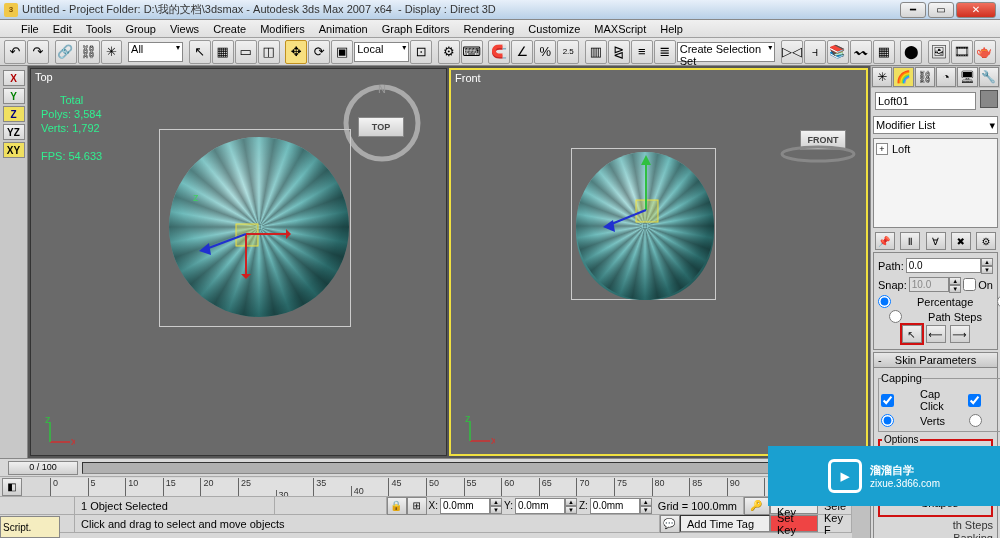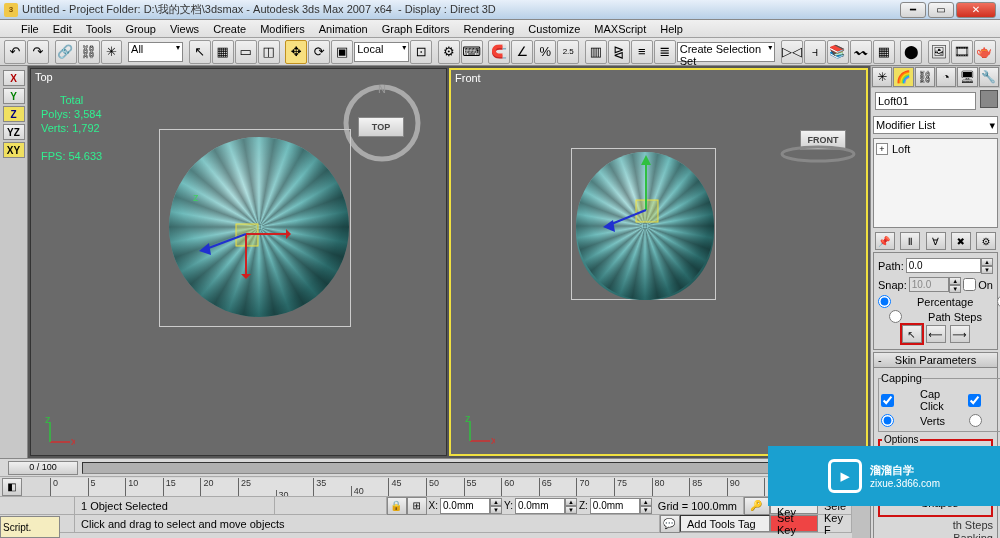--- a/index.html
+++ b/index.html
@@ -445,21 +445,21 @@
       </div>
     <div class="cell">Grid = 100.0mm</div>
     <div class="sbtn" style="width:26px">🔑</div>
     <div class="cell" style="width:48px;background:#e8e8e8;border:1px solid #888">Auto Key</div>
     <div class="cell" style="width:34px">Sele</div>
   </div>
   <div class="statrow">
     <div class="cell" style="width:75px"></div>
     <div class="cell" style="flex:1">Click and drag to select and move objects</div>
     <div class="sbtn">💬</div>
-    <div class="cell" style="width:90px;border:1px inset #888;background:#eee">Add Tools Tag</div>
+    <div class="cell" style="width:90px;border:1px inset #888;background:#eee">Add Time Tag</div>
     <div class="cell" style="width:48px;background:#ef4444;border:1px solid #888">Set Key</div>
     <div class="cell" style="width:34px">Key F</div>
   </div>
 </div>
 
 <div class="scriptbox">Script.</div>
 
 <div class="watermark">
   <div class="play">▶</div>
   <div><span>溜溜自学</span><span class="sub">zixue.3d66.com</span></div>

